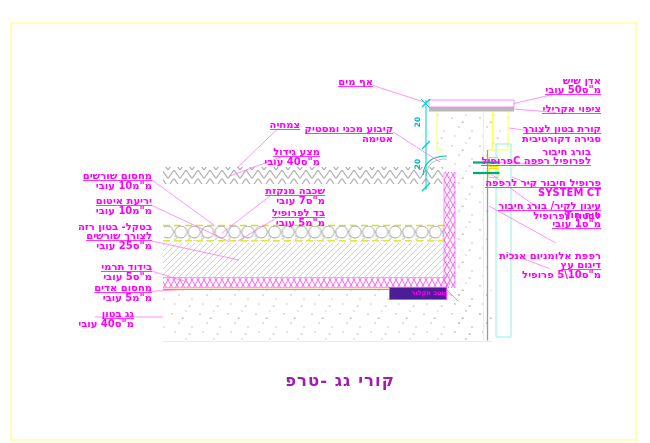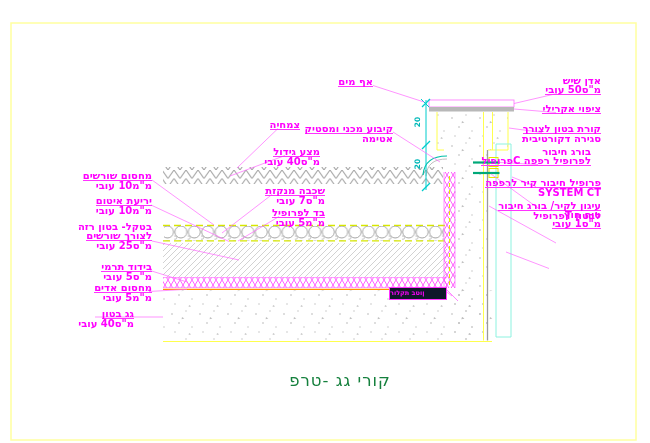--- a/index.html
+++ b/index.html
@@ -6,25 +6,25 @@
             font-family:"DejaVu Sans",sans-serif;}
   #stage{position:relative;width:650px;height:443px;background:#fff;}
   svg{position:absolute;left:0;top:0;}
   .lbl{position:absolute;color:#ff00ff;font-size:10px;font-weight:700;line-height:9.2px;
        text-align:right;direction:ltr;unicode-bidi:bidi-override;white-space:nowrap;}
   .row{display:block;}
   .ln{display:inline-block;}
   .ul{border-bottom:1px solid #ff33ff;padding-bottom:0px;}
   .dim{position:absolute;color:#00b8b8;font-size:7.5px;font-weight:700;width:16px;height:12px;
        text-align:center;transform:rotate(-90deg);direction:ltr;unicode-bidi:bidi-override;}
-  #title{position:absolute;left:250px;top:371px;width:180px;text-align:center;color:#15803d;
-         font-size:16.5px;font-weight:400;letter-spacing:1px;direction:ltr;unicode-bidi:bidi-override;}
+  #title{position:absolute;left:250px;top:371px;width:180px;text-align:center;color:#a21caf;
+         font-size:16.5px;font-weight:700;letter-spacing:1px;direction:ltr;unicode-bidi:bidi-override;}
   #calloutbox{position:absolute;left:389px;top:287px;width:56px;height:11px;border:1px solid #ff33ff;
-         color:#ff00ff;font-size:6.5px;font-weight:700;text-align:left;line-height:11px;
-         direction:ltr;unicode-bidi:bidi-override;background:#0f172a;}
+         color:#ff00ff;font-size:6.5px;font-weight:700;text-align:right;line-height:11px;
+         direction:ltr;unicode-bidi:bidi-override;background:#4c1d95;}
 </style>
 </head>
 <body>
 
 <div id="stage">
 
 <svg width="650" height="443" viewBox="0 0 650 443">
   <defs>
     <pattern id="p-stipple" width="28" height="28" patternUnits="userSpaceOnUse">
       <circle cx="4" cy="6" r="0.8" fill="#b4b4b4"></circle>
@@ -212,20 +212,25 @@
   <div class="row"><span class="ln">SYSTEM CT</span></div>
 </div>
 <div class="lbl" style="top:201px;right:49px;">
   <div class="row"><span class="ln ul">עיגון לקיר/ בורג חיבור</span></div>
   <div class="row"><span class="ln">פרופילT לבטון</span></div>
 </div>
 <div class="lbl" style="top:210px;right:49px;">
   <div class="row"><span class="ln">טיח חוץ</span></div>
   <div class="row"><span class="ln ul">מ"ס1 עובי</span></div>
 </div>
+<div class="lbl" style="top:251px;right:49px;">
+  <div class="row"><span class="ln">רפפת אלומניום אנכית</span></div>
+  <div class="row"><span class="ln ul">דיגום עץ</span></div>
+  <div class="row"><span class="ln">מ"ס10\5 פרופיל</span></div>
+</div>
 
 <div id="calloutbox">רולקת בטון</div>
 
 <div class="dim" style="left:411px;top:116px;">20</div>
 <div class="dim" style="left:411px;top:158px;">20</div>
 
 <div id="title">פרט- גג ירוק</div>
 
 </div>
 

